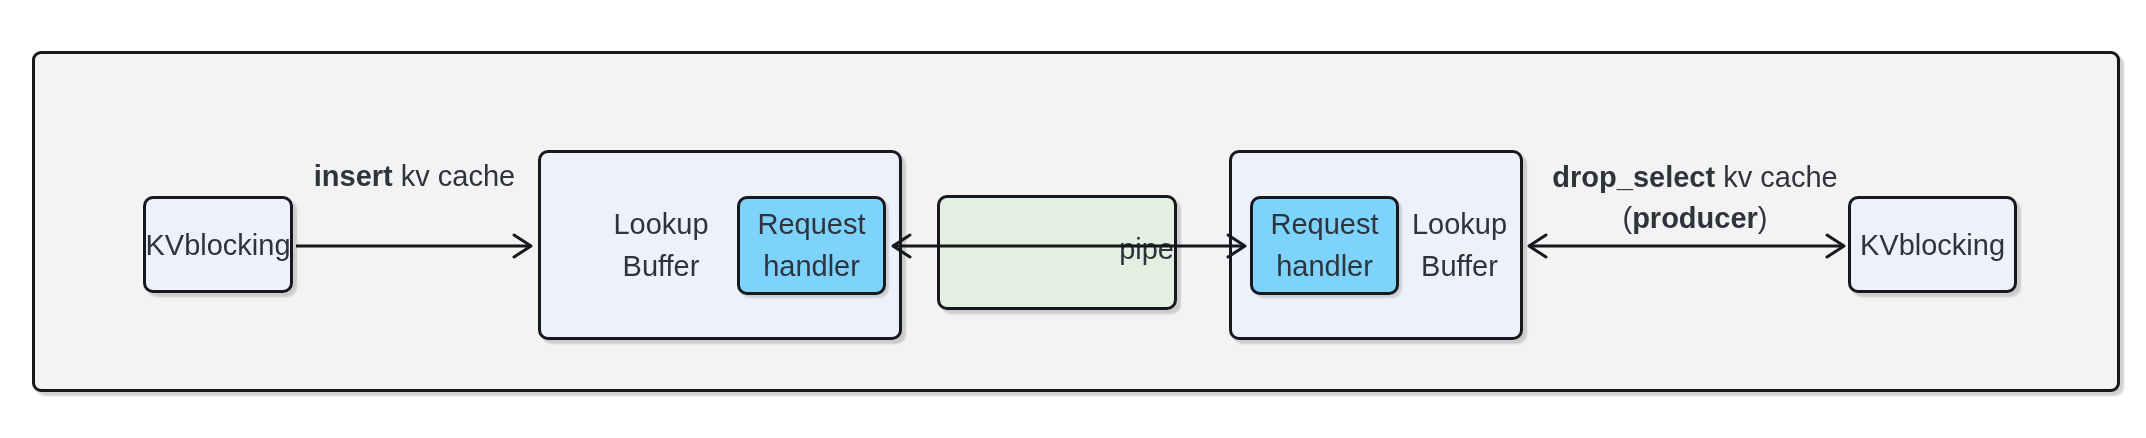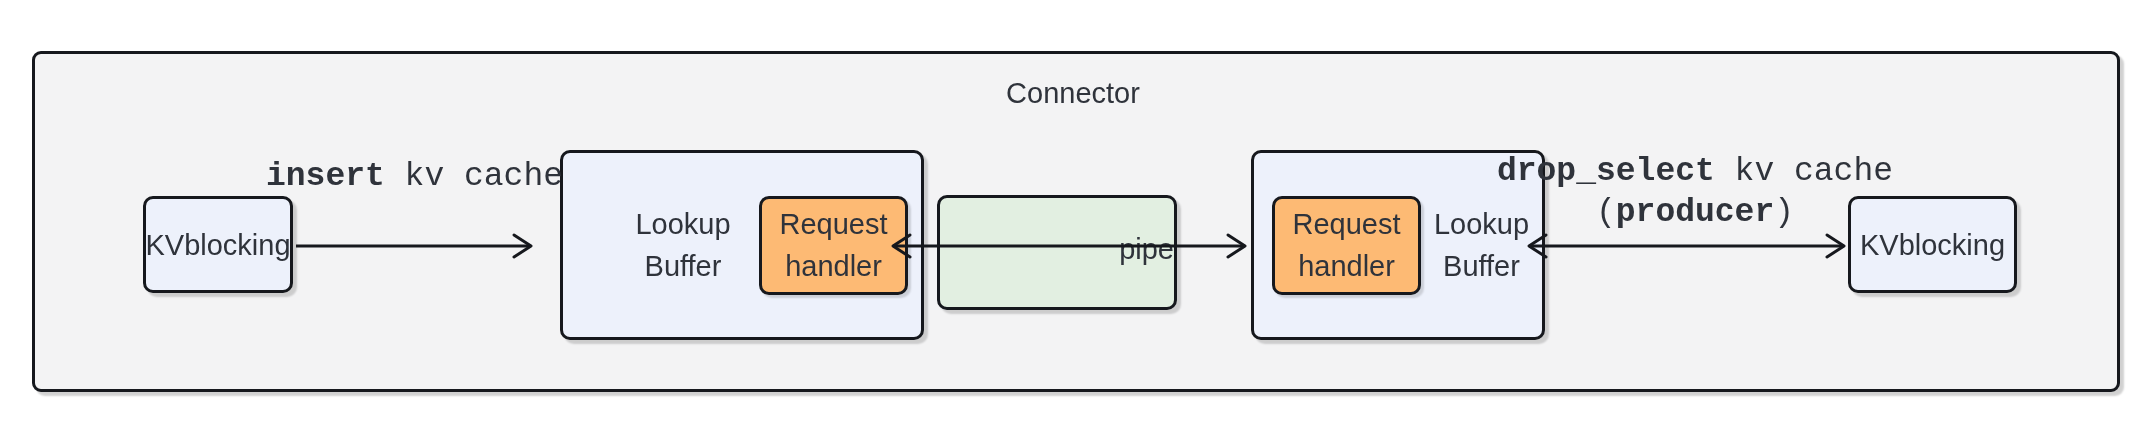--- a/index.html
+++ b/index.html
@@ -21,54 +21,53 @@
   .node {
     position:absolute; box-sizing:border-box;
     background:#edf1fb; border:3px solid #16181d; border-radius:10px;
     display:flex; flex-direction:row; align-items:center; justify-content:center;
     font-size:29px; line-height:42px; text-align:center;
     box-shadow:4px 4px 2px rgba(0,0,0,0.16);
   }
   .node .ln { display:block; }
   .kv-producer { left:143px; top:196px; width:150px; height:97px; }
   .kv-consumer { left:1848px; top:196px; width:169px; height:97px; }
-  .buffer { flex-direction:row; justify-content:flex-end;margin-left:22px; }
+  .buffer { flex-direction:row; justify-content:flex-end; }
   .buffer-left  { left:538px;  top:150px; width:364px; height:190px; }
   .buffer-right { left:1229px; top:150px; width:294px; height:190px; }
   .buffer-label { flex:1 1 auto; text-align:center; }
   .buffer-left .buffer-label { padding-left:44px; }
   .handler {
     box-sizing:border-box; width:149px; height:99px; flex:0 0 auto;
-    background:#fdba74; border:3px solid #16181d; border-radius:10px;
+    background:#7dd3fc; border:3px solid #16181d; border-radius:10px;
     display:flex; flex-direction:column; align-items:center; justify-content:center;
     box-shadow:3px 3px 2px rgba(0,0,0,0.14);
   }
   .buffer-left  .handler { margin-right:13px; }
   .buffer-right .handler { margin-left:18px; }
   .pipe {
     left:937px; top:195px; width:240px; height:115px;
     background:#e2efe1; justify-content:flex-end; padding-bottom:7px;
   }
   .edge-label {
     position:absolute; text-align:center;
-    font-size:33px; line-height:41px; white-space:nowrap;font-family:Liberation Mono, monospace;
+    font-size:29px; line-height:41px; white-space:nowrap;
   }
   .edge-label b { font-weight:bold; }
   .label-insert { left:254px;  top:156px; width:321px; }
-  .label-drop   { left:1495px; top:151px; width:400px; }
+  .label-drop   { left:1495px; top:157px; width:400px; }
   .arrows { position:absolute; left:0; top:0; width:2146px; height:438px; pointer-events:none; }
 </style>
 </head>
 <body>
 
 <div class="canvas">
 
   <div class="outer"></div>
 
-  <div class="title">Connector</div>
 
   <div class="node kv-producer">
     <span class="ln">KV</span>
     <span class="ln">blocking</span>
   </div>
 
   <div class="node buffer buffer-left">
     <div class="buffer-label">
       <span class="ln">Lookup</span>
       <span class="ln">Buffer</span>

